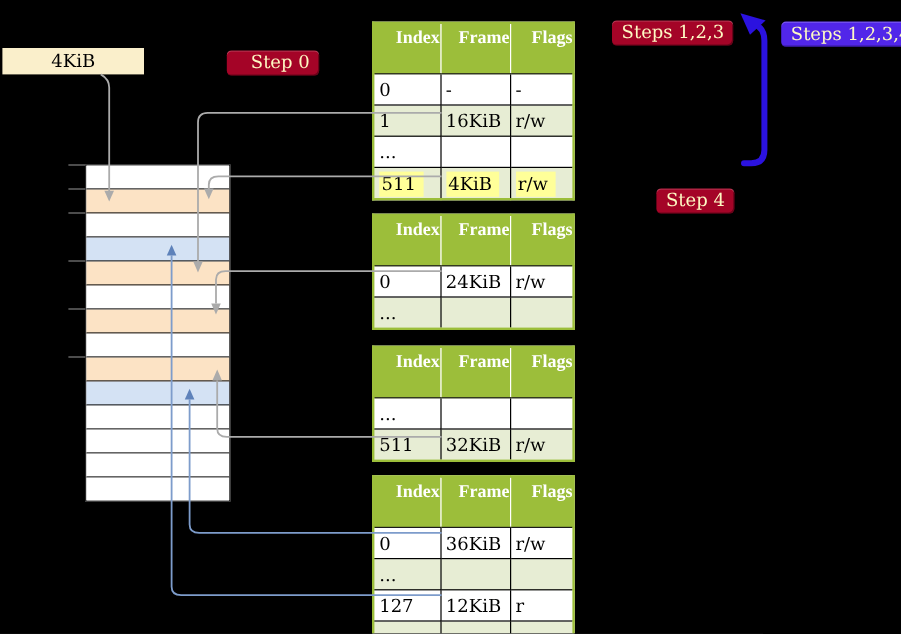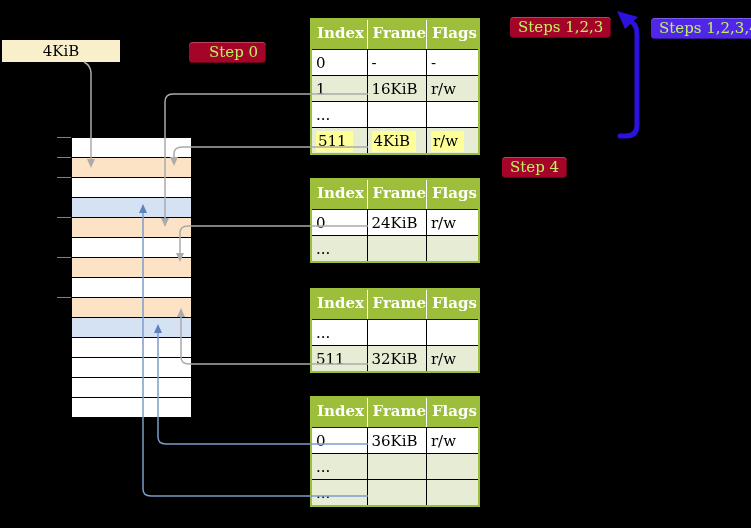--- a/index.html
+++ b/index.html
@@ -25,51 +25,51 @@
     font-family:"DejaVu Serif","Liberation Serif",serif;
   }
   
   .page-size-box{
     position:absolute;left:2px;top:40px;width:118px;height:22px;
     background:var(--cream-box);color:#000;font-size:15px;
     display:flex;align-items:center;justify-content:center;
   }
   
   .badge{
-    position:absolute;font-size:15px;line-height:19px;color:#bef264;
+    position:absolute;font-size:15px;line-height:19px;color:#fef9c3;
     padding:1px 8px;border-radius:4px;white-space:nowrap;
     box-shadow:inset 0 1px 0 rgba(255,255,255,.25), inset -1px -1px 0 rgba(0,0,0,.35);
   }
   .badge.red{background:var(--badge-red);}
   .badge.blue{background:var(--badge-blue);}
   .b-step0{left:189px;top:42px;padding-left:20px;}
   .b-steps123{left:510px;top:17px;}
   .b-steps1234{left:651px;top:18px;}
-  .b-step4{left:502px;top:157px;}
+  .b-step4{left:547px;top:157px;}
   
   .memory-strip{
     position:absolute;left:71px;top:137px;width:119px;
     border:1px solid #000;background:#fff;
   }
   .mrow{height:19px;border-bottom:1px solid #000;}
   .mrow:last-child{border-bottom:none;}
   .mrow.white{background:#fff;}
   .mrow.orange{background:var(--strip-orange);}
   .mrow.blue{background:var(--strip-blue);}
   .tick{position:absolute;left:57px;width:14px;height:1px;background:var(--tick-grey);}
   
   table.ptable{
     position:absolute;left:310px;border-collapse:collapse;
     border:2px solid var(--table-header-green);
     font-size:15px;table-layout:fixed;background:#fff;
   }
   .ptable th{
     background:var(--table-header-green);color:#fff;font-weight:bold;
-    text-align:left;height:25px;padding:0 0 4px 5px;
-    border-left:1px solid #fff;border-bottom:1px solid #1a1a1a;
+    text-align:right;height:25px;padding:0 0 16px 5px;
+    border-left:1px solid #fff;border-bottom:1px solid #1a1a1a;font-family:Liberation Serif, serif;
   }
   .ptable th:first-child{border-left:none;}
   .ptable td{
     height:25px;padding:0 0 0 4px;color:#000;background:#fff;
     border:1px solid #000;border-left:1px solid #000;
   }
   .ptable tr.alt td{background:var(--table-row-alt);}
   .ptable col.c-index{width:56px;}
   .ptable col.c-frame{width:58px;}
   .ptable col.c-flags{width:53px;}
@@ -230,20 +230,25 @@
       <tr>
         <td>0</td>
         <td>36KiB</td>
         <td>r/w</td>
       </tr>
       <tr class="alt">
         <td>...</td>
         <td></td>
         <td></td>
       </tr>
+      <tr>
+        <td>127</td>
+        <td>12KiB</td>
+        <td>r</td>
+      </tr>
       <tr class="alt">
         <td>...</td>
         <td></td>
         <td></td>
       </tr>
     </tbody>
   </table>
 
   <svg class="overlay" width="751" height="528" viewBox="0 0 751 528">
     <g>

